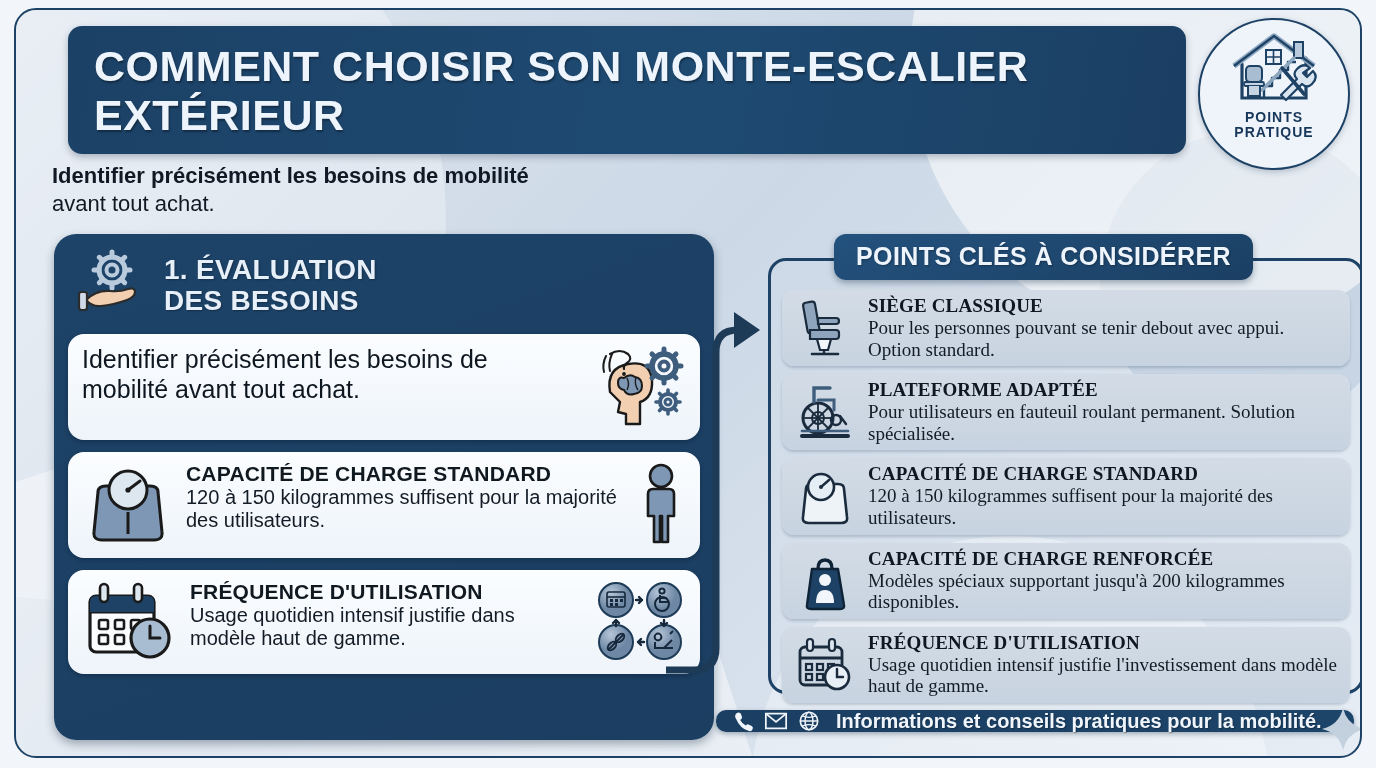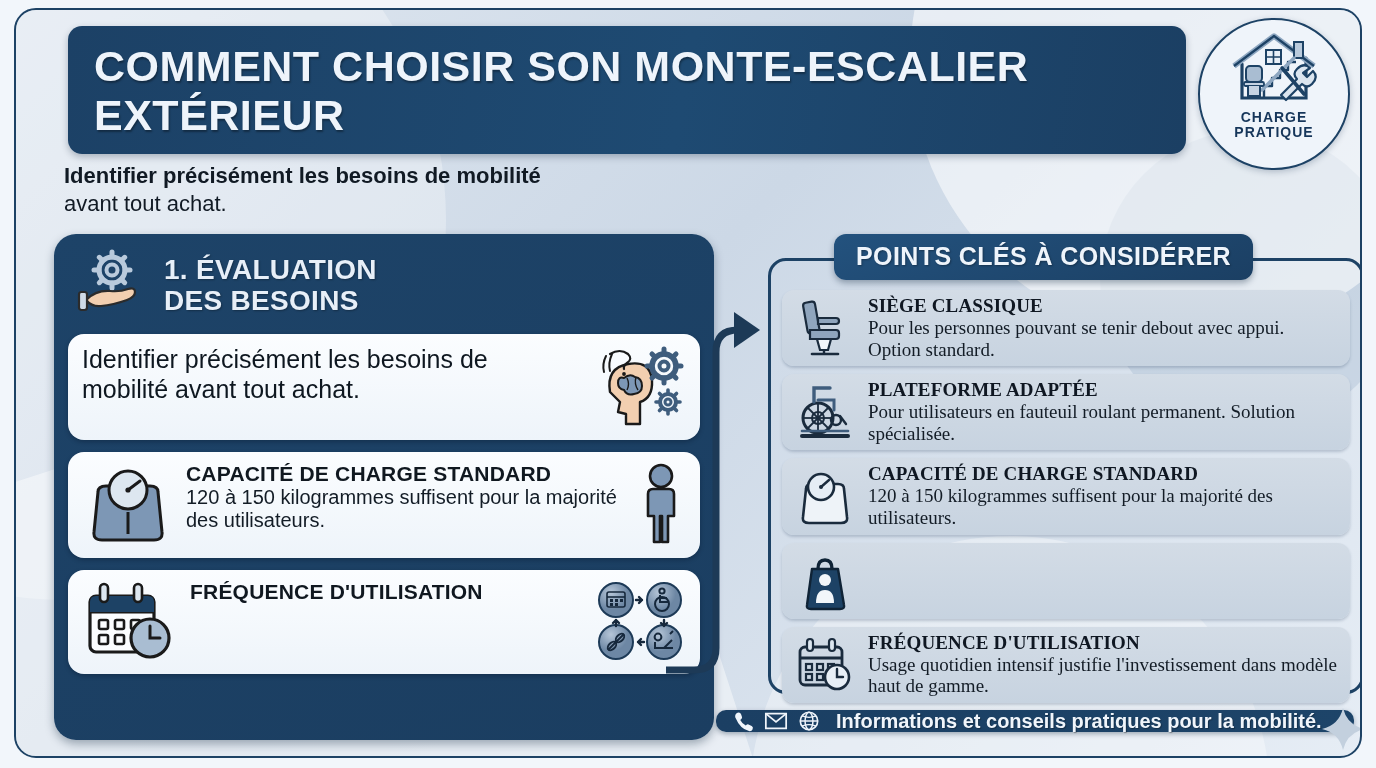--- a/index.html
+++ b/index.html
@@ -68,21 +68,21 @@
     padding-top: 8px;
     box-shadow: 0 2px 6px rgba(20,45,75,.25);
   }
   .logo-badge .lt {
     color: #16365a; font-size: 14px; font-weight: 700;
     letter-spacing: 1px; line-height: 1.1; text-align: center;
   }
 
   
   .subtitle {
-    position: absolute; left: 48px; top: 152px; width: 680px;
+    position: absolute; left: 36px; top: 152px; width: 680px;
     font-size: 22px; line-height: 1.25; color: #111a24;
   }
   .subtitle .b { font-weight: 700; }
 
   
   .left-panel {
     position: absolute; left: 38px; top: 224px;
     width: 660px; height: 506px;
     background: linear-gradient(160deg,#1d4368 0%, #1b3e61 100%);
     border-radius: 22px;
@@ -201,21 +201,21 @@
 
           <rect x="22" y="38" width="16" height="16" rx="4" fill="#a9bdd2" stroke="#1d4265" stroke-width="2"></rect>
           <rect x="20" y="54" width="20" height="4" rx="1.5" fill="#c5d3e2" stroke="#1d4265" stroke-width="1.8"></rect>
           <path d="M24 58 L24 68 L36 68 L36 58" fill="#c5d3e2" stroke="#1d4265" stroke-width="2"></path>
 
           <path d="M86 40 q-6 -6 -13 1 q-5 5 0 10 l-16 16 l5 5 l16 -16 q5 5 10 0 q7 -7 1 -13 l-6 6 l-4 -4 z" fill="#dbe5ef" stroke="#1d4265" stroke-width="2.2" stroke-linejoin="round"></path>
 
           <path d="M58 40 L80 66" stroke="#1d4265" stroke-width="3.6" stroke-linecap="round"></path>
         </svg>
       </span>
-      <div class="lt">CHARGE</div>
+      <div class="lt">POINTS</div>
       <div class="lt">PRATIQUE</div>
     </div>
 
     <div class="subtitle">
       <div class="b">Identifier précisément les besoins de mobilité</div>
       <div>avant tout achat.</div>
     </div>
 
     <div class="left-panel">
 
@@ -335,20 +335,21 @@
                 <rect x="49" y="40" width="9" height="9" rx="1.5"></rect>
                 <rect x="17" y="55" width="9" height="9" rx="1.5"></rect>
                 <rect x="33" y="55" width="9" height="9" rx="1.5"></rect>
               </g>
               <circle cx="68" cy="58" r="19" fill="#a9bdd2" stroke="#1a1a1a" stroke-width="3.2"></circle>
               <path d="M68 46 L68 58 L78 58" fill="none" stroke="#1a1a1a" stroke-width="3" stroke-linecap="round"></path>
             </svg>
           </span>
           <div class="txtwrap">
             <div class="ttl">FRÉQUENCE D'UTILISATION</div>
+            <div class="dsc">Usage quotidien intensif justifie dans modèle haut de gamme.</div>
           </div>
           <span>
             <svg width="92" height="82" viewBox="0 0 92 82">
               <defs>
                 <radialGradient id="cg" cx="35%" cy="28%">
                   <stop offset="0%" stop-color="#b6c6d8"></stop>
                   <stop offset="100%" stop-color="#6d87a4"></stop>
                 </radialGradient>
               </defs>
               <circle cx="22" cy="20" r="17" fill="url(#cg)" stroke="#1d3a57" stroke-width="2"></circle>
@@ -470,20 +471,24 @@
 
       <div class="rcard">
         <span>
           <svg width="66" height="64" viewBox="0 0 66 64">
             <path d="M20 20 L46 20 L52 56 q1 4 -4 4 L19 60 q-5 0 -4 -4 z" fill="#1d4265" stroke="#0f2336" stroke-width="2.4" stroke-linejoin="round"></path>
             <path d="M26 20 q0 -9 7 -9 q7 0 7 9" fill="none" stroke="#0f2336" stroke-width="3.4"></path>
             <circle cx="33" cy="31" r="6" fill="#f2f6fa"></circle>
             <path d="M24 54 q0 -13 9 -13 q9 0 9 13 z" fill="#f2f6fa"></path>
           </svg>
         </span>
+        <div>
+          <div class="ttl">CAPACITÉ DE CHARGE RENFORCÉE</div>
+          <div class="dsc">Modèles spéciaux supportant jusqu'à 200 kilogrammes disponibles.</div>
+        </div>
       </div>
 
       <div class="rcard">
         <span>
           <svg width="66" height="64" viewBox="0 0 66 64">
             <rect x="8" y="14" width="42" height="38" rx="5" fill="none" stroke="#1a2b3d" stroke-width="2.8"></rect>
             <line x1="8" y1="25" x2="50" y2="25" stroke="#1a2b3d" stroke-width="2.8"></line>
             <rect x="15" y="6" width="6" height="12" rx="3" fill="#dde7f0" stroke="#1a2b3d" stroke-width="2.2"></rect>
             <rect x="37" y="6" width="6" height="12" rx="3" fill="#dde7f0" stroke="#1a2b3d" stroke-width="2.2"></rect>
             <g fill="none" stroke="#1a2b3d" stroke-width="2.2">

